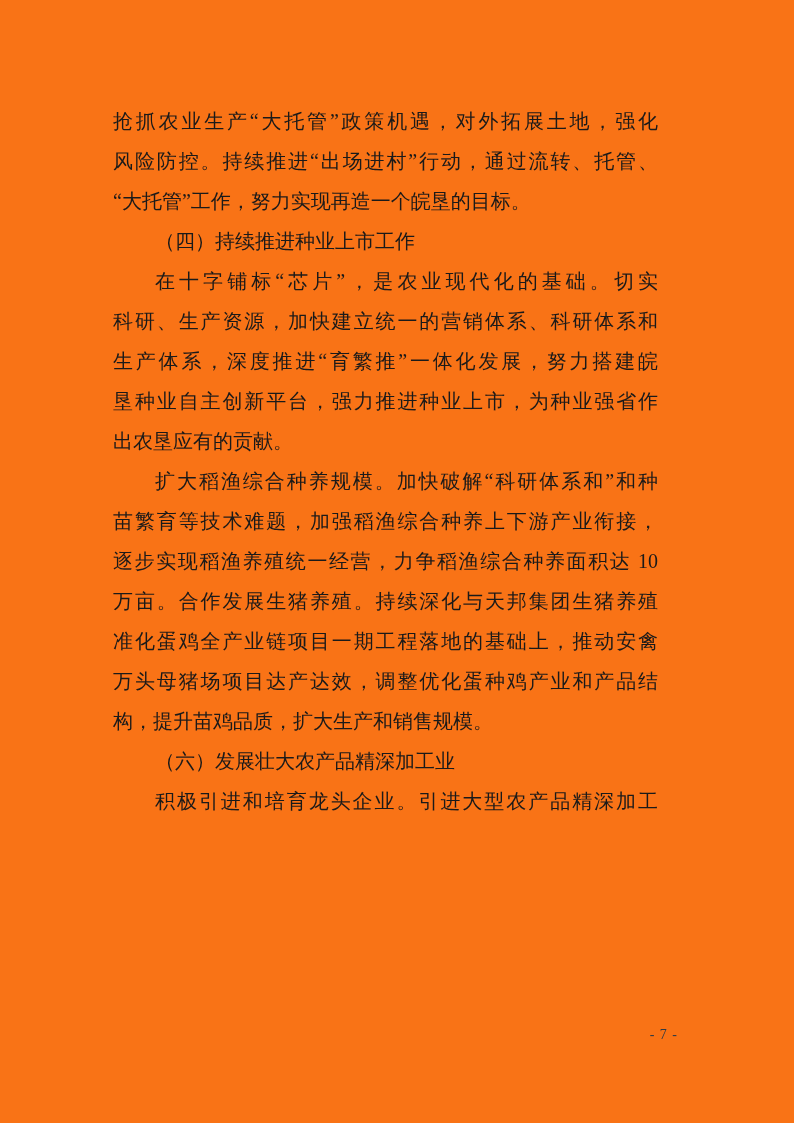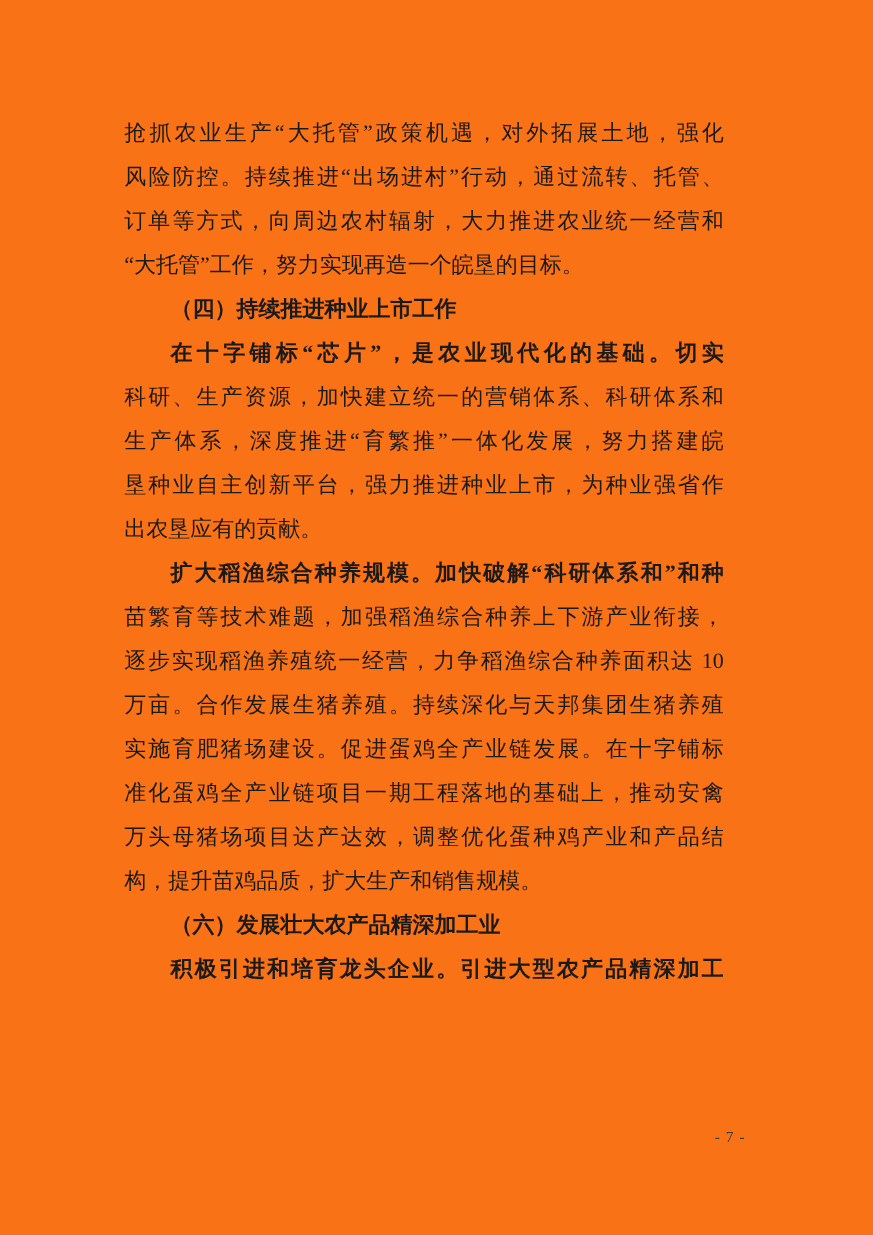--- a/index.html
+++ b/index.html
@@ -30,60 +30,57 @@
     line-height: 40px;
     overflow: hidden;
   }
   .line.j {
     text-align: justify;
     text-align-last: justify;
     text-justify: inter-character;
   }
   .line.indent {
     text-indent: 42px;
-    font-weight: bold;
   }
   .pagenum {
     position: absolute;
     top: 1025px;
     right: 116px;
     font-size: 14px;
     line-height: 20px;
     color: #2f3a46;
     letter-spacing: 1px;
     font-family: "Liberation Serif", "DejaVu Serif", serif;
   }
 </style>
 </head>
 <body>
 
 <div class="page">
   <div class="content">
       <div class="para">
         <div class="line j">抢抓农业生产“大托管”政策机遇，对外拓展土地，强化</div>
         <div class="line j">风险防控。持续推进“出场进村”行动，通过流转、托管、</div>
-        <div class="line j">订单等方式，向周边农村辐射，大力推进农业统一经营和</div>
         <div class="line">“大托管”工作，努力实现再造一个皖垦的目标。</div>
       </div>
       <div class="para">
         <div class="line indent">（四）持续推进种业上市工作</div>
       </div>
       <div class="para">
         <div class="line indent j">在十字铺标“芯片”，是农业现代化的基础。切实</div>
         <div class="line j">科研、生产资源，加快建立统一的营销体系、科研体系和</div>
         <div class="line j">生产体系，深度推进“育繁推”一体化发展，努力搭建皖</div>
         <div class="line j">垦种业自主创新平台，强力推进种业上市，为种业强省作</div>
         <div class="line">出农垦应有的贡献。</div>
       </div>
       <div class="para">
         <div class="line indent j">扩大稻渔综合种养规模。加快破解“科研体系和”和种</div>
         <div class="line j">苗繁育等技术难题，加强稻渔综合种养上下游产业衔接，</div>
         <div class="line j">逐步实现稻渔养殖统一经营，力争稻渔综合种养面积达 10</div>
         <div class="line j">万亩。合作发展生猪养殖。持续深化与天邦集团生猪养殖</div>
-        <div class="line j">实施育肥猪场建设。促进蛋鸡全产业链发展。在十字铺标</div>
         <div class="line j">准化蛋鸡全产业链项目一期工程落地的基础上，推动安禽</div>
         <div class="line j">万头母猪场项目达产达效，调整优化蛋种鸡产业和产品结</div>
         <div class="line">构，提升苗鸡品质，扩大生产和销售规模。</div>
       </div>
       <div class="para">
         <div class="line indent">（六）发展壮大农产品精深加工业</div>
       </div>
       <div class="para">
         <div class="line indent j">积极引进和培育龙头企业。引进大型农产品精深加工</div>
       </div>

